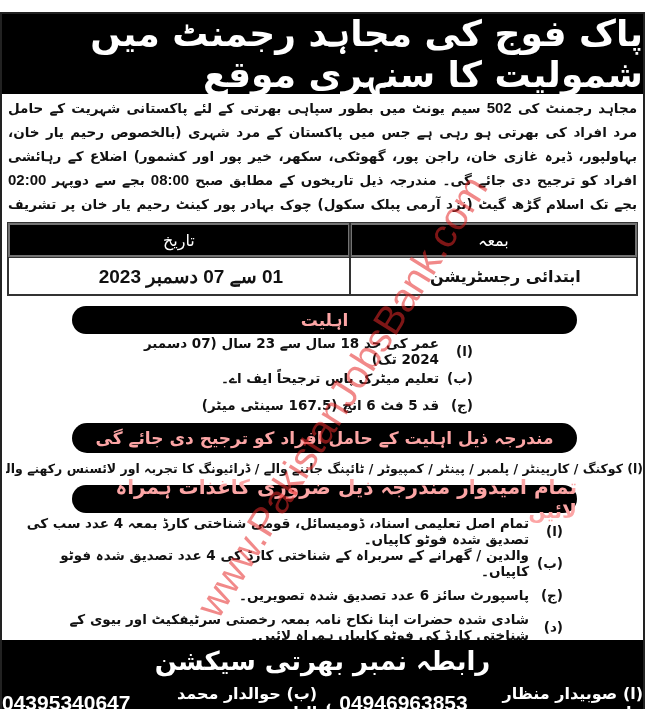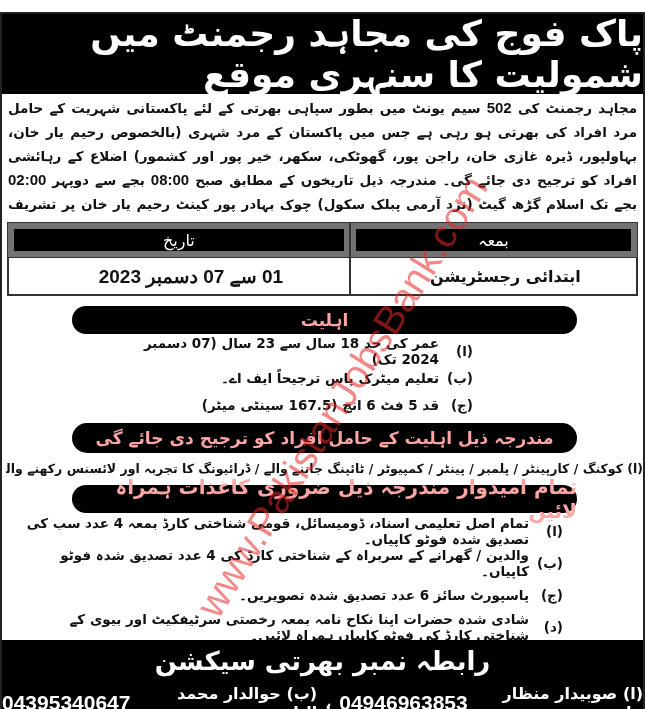--- a/index.html
+++ b/index.html
@@ -19,21 +19,21 @@
     position: absolute; left: 6px; top: 82px; width: 629px;
     direction: rtl; text-align: justify; font-size: 13.5px; line-height: 24px; font-weight: bold;
   }
   .intro .num { font-family: "Liberation Sans", sans-serif; font-weight: bold; font-size: 15px; }
   table.sched {
     position: absolute; left: 5px; top: 208px; width: 631px; border-collapse: separate; border-spacing: 0;
     direction: rtl; border: 1px solid #333;
   }
   table.sched th {
     background: #000; color: #fff; height: 34px; font-size: 16px; font-weight: normal;
-    border: 6px solid #737373; outline: 1px solid #333;
+    border: 2px solid #737373; outline: 1px solid #333;
   }
   table.sched td {
     height: 38px; text-align: center; font-size: 16px; font-weight: bold; border: 1px solid #333; padding-left: 24px;
   }
   table.sched td.date { font-family: "Liberation Sans", sans-serif; font-size: 19px; }
   .pill {
     position: absolute; background: #000; color: #fca5a5; border-radius: 16px;
     display: flex; align-items: center; justify-content: center; direction: rtl;
     font-weight: bold;
   }

